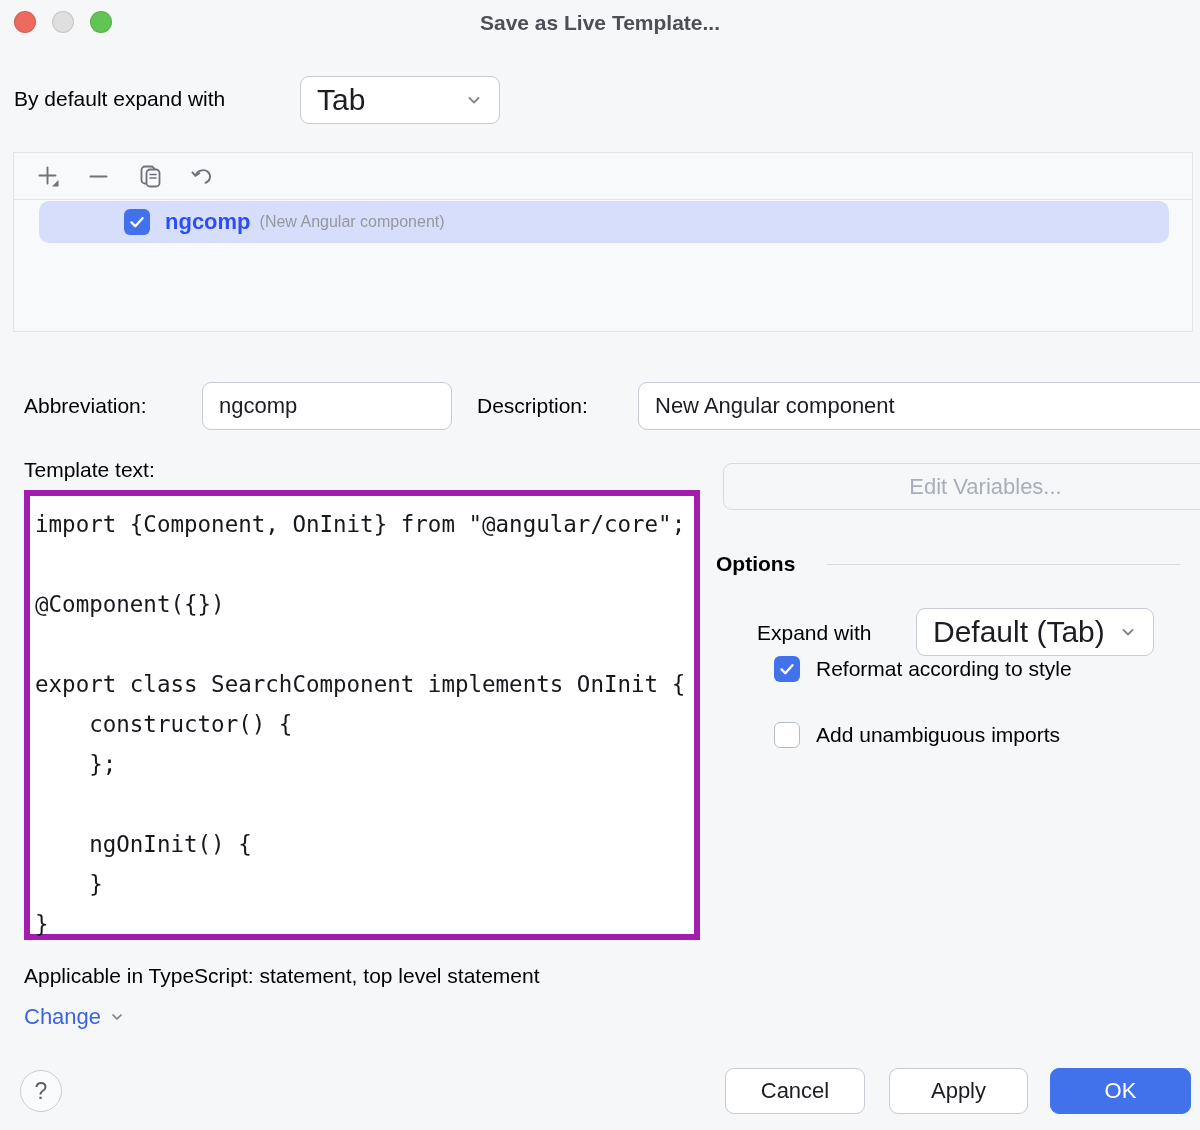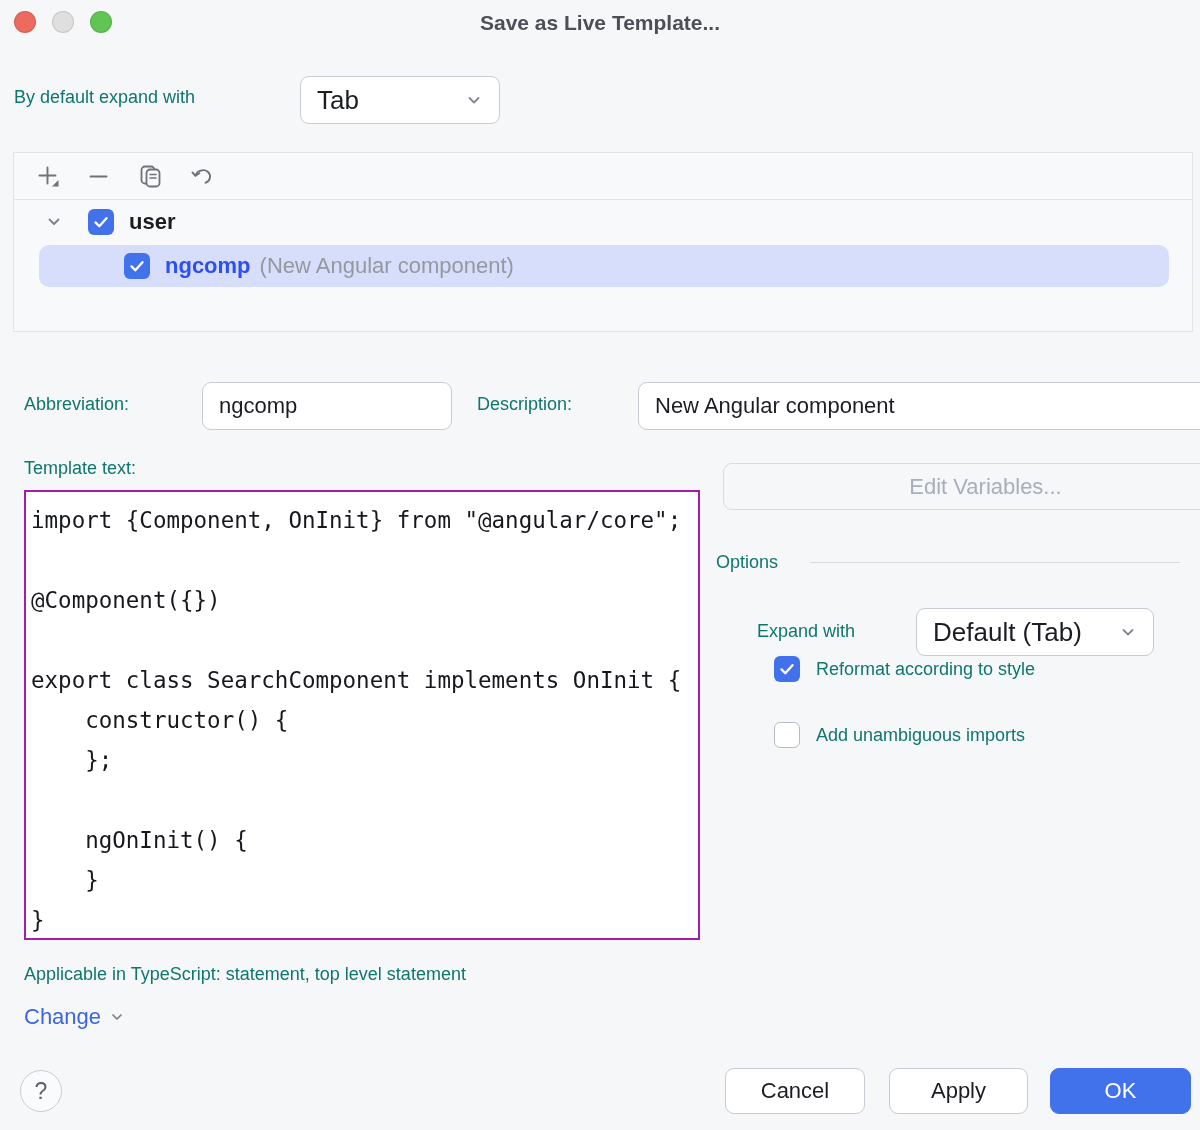--- a/index.html
+++ b/index.html
@@ -9,25 +9,25 @@
     font-family:"Liberation Sans", sans-serif;
     color:#1b1d22;
     -webkit-font-smoothing:antialiased;
   }
   .abs{position:absolute;}
   
   .titlebar{left:0;top:0;width:1200px;height:44px;}
   .title{width:100%;text-align:center;line-height:46px;font-size:21px;font-weight:700;color:#4c4f55;}
   .tl{position:absolute;top:11px;width:22px;height:22px;border-radius:50%;border:1px solid rgba(0,0,0,.10);box-sizing:border-box;}
   
-  .label{font-size:18px;color:#0f766e;}
+  .label{font-size:21px;color:#000000;}
   .selectbox{
     background:#fff;border:1px solid #c8cbd5;border-radius:9px;box-sizing:border-box;
     display:flex;align-items:center;justify-content:space-between;
-    padding:12px 16px;font-size:26px;cursor:default;
+    padding:12px 16px;font-size:30px;cursor:default;
   }
   .input{
     background:#fff;border:1px solid #c8cbd5;border-radius:9px;box-sizing:border-box;
     font-size:22px;font-family:"Liberation Sans", sans-serif;color:#1b1d22;
     padding:0 16px;outline:none;
   }
   .btn{
     background:#fff;border:1px solid #c8cbd5;border-radius:9px;box-sizing:border-box;
     font-size:22px;font-family:"Liberation Sans", sans-serif;color:#1b1d22;
     display:flex;align-items:center;justify-content:center;cursor:default;
@@ -39,24 +39,24 @@
   .toolbar{height:47px;border-bottom:1px solid #e2e4e9;display:flex;align-items:center;box-sizing:border-box;}
   .toolbtn{width:38px;height:38px;display:flex;align-items:center;justify-content:center;margin-left:12px;border-radius:6px;}
   .tree-row{height:44px;display:flex;align-items:center;position:relative;}
   .twisty{width:18px;height:18px;display:flex;align-items:center;justify-content:center;}
   .cb{width:26px;height:26px;border-radius:6px;box-sizing:border-box;display:flex;align-items:center;justify-content:center;flex:0 0 auto;}
   .cb.checked{background:#4271ec;}
   .cb.unchecked{background:#fff;border:1px solid #b7bbc6;}
   .tree-lbl{font-size:22px;font-weight:700;margin-left:15px;}
   .hl{position:absolute;left:25px;right:23px;top:1px;bottom:1px;background:#d7defb;border-radius:10px;}
   .tname{font-size:22px;font-weight:600;color:#2b4ff2;margin-left:15px;position:relative;}
-  .tdesc{font-size:22px;color:#95989f;margin-left:9px;position:relative;}
+  .tdesc{font-size:16px;color:#95989f;margin-left:9px;position:relative;}
   
   .codebox{
-    left:24px;top:490px;width:676px;height:450px;background:#fff;border:2px solid #a21caf;box-sizing:border-box;
+    left:24px;top:490px;width:676px;height:450px;background:#fff;border:6px solid #a21caf;box-sizing:border-box;
   }
   .codebox pre{
     margin:0;padding:8px 0 0 5px;font-family:"DejaVu Sans Mono", monospace;
     font-size:22.5px;line-height:40px;color:#16181d;white-space:pre;
   }
   
   .opt-header{display:flex;align-items:center;}
   .opt-line{flex:1;height:1px;background:#d9dbe1;}
   .optcb-row{display:flex;align-items:center;}
   .link{color:#3c64e0;font-size:22px;}
@@ -115,33 +115,20 @@
     <span class="toolbtn" style="margin-left:14px;">
       <span style="display:flex;">
         <svg width="27" height="27" viewBox="0 0 27 27">
           <path d="M6.5 12.5 C 8 7.5, 15 5.5, 18.8 8.8 C 22.5 12, 21.5 18, 16.5 19.8" fill="none" stroke="#6e7279" stroke-width="1.9" stroke-linecap="round"></path>
           <polyline points="3.5,9.5 6.5,12.8 10.3,10.3" fill="none" stroke="#6e7279" stroke-width="1.9" stroke-linecap="round" stroke-linejoin="round"></polyline>
         </svg>
       </span>
     </span>
   </div>
 
-  <div class="tree-row">
-    <span class="twisty" style="margin-left:31px;">
-      <svg width="18" height="18" viewBox="0 0 18 18">
-          <polyline points="4.5,6.5 9,11 13.5,6.5" fill="none" stroke="#7d818c" stroke-width="1.8" stroke-linecap="round" stroke-linejoin="round"></polyline>
-        </svg>
-    </span>
-    <span class="cb checked" style="margin-left:25px;">
-      <svg width="22" height="22" viewBox="0 0 26 26">
-          <polyline points="6.5,13.5 11,18 19.5,8.5" fill="none" stroke="#fff" stroke-width="2.8" stroke-linecap="round" stroke-linejoin="round"></polyline>
-        </svg>
-    </span>
-    <span class="tree-lbl">user</span>
-  </div>
 
   <div class="tree-row">
     <span class="hl"></span>
     <span class="cb checked" style="margin-left:110px;position:relative;">
       <svg width="22" height="22" viewBox="0 0 26 26">
           <polyline points="6.5,13.5 11,18 19.5,8.5" fill="none" stroke="#fff" stroke-width="2.8" stroke-linecap="round" stroke-linejoin="round"></polyline>
         </svg>
     </span>
     <span class="tname">ngcomp</span>
     <span class="tdesc">(New Angular component)</span>
@@ -167,21 +154,21 @@
     ngOnInit() {
     }
 }</pre>
 </div>
 
 <div class="abs btn disabled" style="left:723px;top:463px;width:525px;height:47px;">
   <span>Edit Variables...</span>
 </div>
 
 <div class="abs opt-header" style="left:716px;top:552px;width:464px;">
-  <span class="label" style="margin-right:32px;">Options</span>
+  <span class="label" style="margin-right:32px;font-weight:bold;">Options</span>
   <span class="opt-line"></span>
 </div>
 
 <span class="abs label" style="left:757px;top:621px;">Expand with</span>
 <div class="abs selectbox" style="left:916px;top:608px;width:238px;height:48px;">
   <span>Default (Tab)</span>
   <span style="display:flex;">
     <svg width="18" height="18" viewBox="0 0 18 18">
         <polyline points="4.5,7 9,11.5 13.5,7" fill="none" stroke="#83868f" stroke-width="1.8" stroke-linecap="round" stroke-linejoin="round"></polyline>
       </svg>

